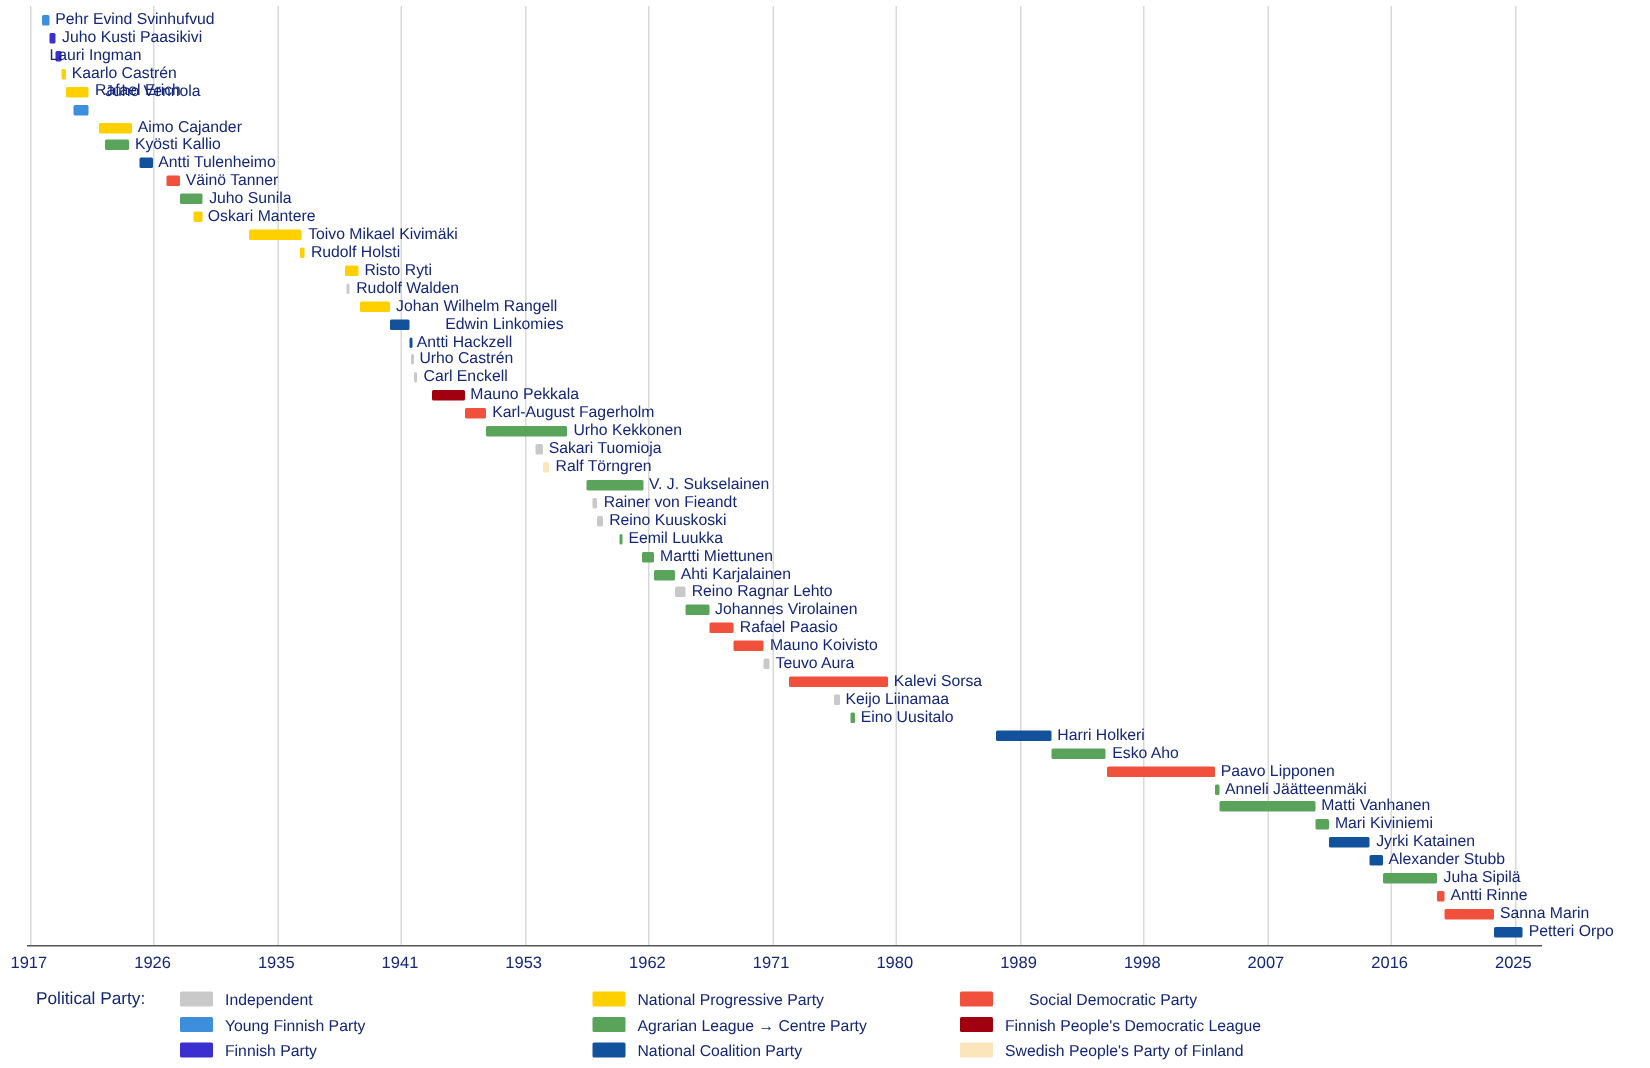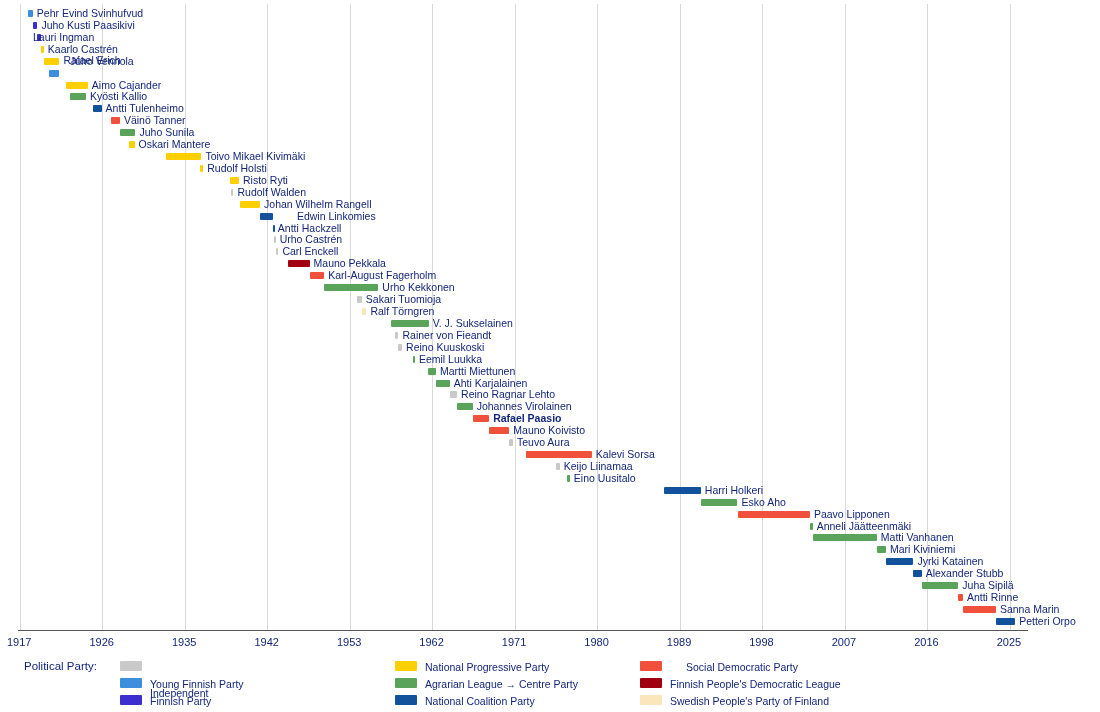--- a/index.html
+++ b/index.html
@@ -144,21 +144,21 @@
     <div class="bar-label" style="left: 418.953px; top: 353.68px;">Eemil Luukka</div>
     <div class="bar" title="Martti Miettunen (Agrarian League → Centre Party)" style="left: 427.782px; top: 367.6px; width: 8.24727px; background: rgb(90, 163, 90);"></div>
     <div class="bar-label" style="left: 440.029px; top: 365.6px;">Martti Miettunen</div>
     <div class="bar" title="Ahti Karjalainen (Agrarian League → Centre Party)" style="left: 436.029px; top: 379.52px; width: 13.7455px; background: rgb(90, 163, 90);"></div>
     <div class="bar-label" style="left: 453.775px; top: 377.52px;">Ahti Karjalainen</div>
     <div class="bar" title="Reino Ragnar Lehto (Independent)" style="left: 449.775px; top: 391.44px; width: 7.33091px; background: rgb(201, 201, 201);"></div>
     <div class="bar-label" style="left: 461.105px; top: 389.44px;">Reino Ragnar Lehto</div>
     <div class="bar" title="Johannes Virolainen (Agrarian League → Centre Party)" style="left: 457.105px; top: 403.36px; width: 15.5782px; background: rgb(90, 163, 90);"></div>
     <div class="bar-label" style="left: 476.684px; top: 401.36px;">Johannes Virolainen</div>
     <div class="bar" title="Rafael Paasio (Social Democratic Party)" style="left: 472.684px; top: 415.28px; width: 16.4945px; background: rgb(240, 80, 60);"></div>
-    <div class="bar-label" style="left: 493.178px; top: 413.28px; font-weight: bold;">Rafael Paasio</div>
+    <div class="bar-label" style="left: 493.178px; top: 413.28px;">Rafael Paasio</div>
     <div class="bar" title="Mauno Koivisto (Social Democratic Party)" style="left: 489.178px; top: 427.2px; width: 20.16px; background: rgb(240, 80, 60);"></div>
     <div class="bar-label" style="left: 513.338px; top: 425.2px;">Mauno Koivisto</div>
     <div class="bar" title="Teuvo Aura (Independent)" style="left: 509.338px; top: 439.12px; width: 3.66545px; background: rgb(201, 201, 201);"></div>
     <div class="bar-label" style="left: 517.004px; top: 437.12px;">Teuvo Aura</div>
     <div class="bar" title="Kalevi Sorsa (Social Democratic Party)" style="left: 525.833px; top: 451.04px; width: 65.9782px; background: rgb(240, 80, 60);"></div>
     <div class="bar-label" style="left: 595.811px; top: 449.04px;">Kalevi Sorsa</div>
     <div class="bar" title="Keijo Liinamaa (Independent)" style="left: 556.073px; top: 462.96px; width: 3.66545px; background: rgb(201, 201, 201);"></div>
     <div class="bar-label" style="left: 563.738px; top: 460.96px;">Keijo Liinamaa</div>
     <div class="bar" title="Eino Uusitalo (Agrarian League → Centre Party)" style="left: 567.069px; top: 474.88px; width: 2.74909px; background: rgb(90, 163, 90);"></div>
     <div class="bar-label" style="left: 573.818px; top: 472.88px;">Eino Uusitalo</div>
@@ -182,33 +182,33 @@
     <div class="bar-label" style="left: 962.356px; top: 580.16px;">Juha Sipilä</div>
     <div class="bar" title="Antti Rinne (Social Democratic Party)" style="left: 958.356px; top: 594.08px; width: 4.58182px; background: rgb(240, 80, 60);"></div>
     <div class="bar-label" style="left: 966.938px; top: 592.08px;">Antti Rinne</div>
     <div class="bar" title="Sanna Marin (Social Democratic Party)" style="left: 962.938px; top: 606px; width: 32.9891px; background: rgb(240, 80, 60);"></div>
     <div class="bar-label" style="left: 999.927px; top: 604px;">Sanna Marin</div>
     <div class="bar" title="Petteri Orpo (National Coalition Party)" style="left: 995.927px; top: 617.92px; width: 19.2436px; background: rgb(18, 82, 156);"></div>
     <div class="bar-label" style="left: 1019.17px; top: 615.92px;">Petteri Orpo</div>
     <div class="tick" style="left: 7px; top: 636px;">1917</div>
     <div class="tick" style="left: 89.4727px; top: 636px;">1926</div>
     <div class="tick" style="left: 171.945px; top: 636px;">1935</div>
-    <div class="tick" style="left: 254.418px; top: 636px;">1942</div>
+    <div class="tick" style="left: 254.418px; top: 636px;">1941</div>
     <div class="tick" style="left: 336.891px; top: 636px;">1953</div>
     <div class="tick" style="left: 419.364px; top: 636px;">1962</div>
     <div class="tick" style="left: 501.836px; top: 636px;">1971</div>
     <div class="tick" style="left: 584.309px; top: 636px;">1980</div>
     <div class="tick" style="left: 666.782px; top: 636px;">1989</div>
     <div class="tick" style="left: 749.255px; top: 636px;">1998</div>
     <div class="tick" style="left: 831.727px; top: 636px;">2007</div>
     <div class="tick" style="left: 914.2px; top: 636px;">2016</div>
     <div class="tick" style="left: 996.673px; top: 636px;">2025</div>
     <div class="legend-title" style="left: 24px; top: 660px;">Political Party:</div>
     <div class="legend-swatch" style="left: 120px; top: 661px; background: rgb(201, 201, 201);"></div>
-    <div class="legend-item" style="left: 150px; top: 687px;">Independent</div>
+    <div class="legend-item" style="left: 150px; top: 661px;">Independent</div>
     <div class="legend-swatch" style="left: 120px; top: 678px; background: rgb(61, 143, 221);"></div>
     <div class="legend-item" style="left: 150px; top: 678px;">Young Finnish Party</div>
     <div class="legend-swatch" style="left: 120px; top: 695px; background: rgb(59, 47, 208);"></div>
     <div class="legend-item" style="left: 150px; top: 695px;">Finnish Party</div>
     <div class="legend-swatch" style="left: 395px; top: 661px; background: rgb(255, 208, 0);"></div>
     <div class="legend-item" style="left: 425px; top: 661px;">National Progressive Party</div>
     <div class="legend-swatch" style="left: 395px; top: 678px; background: rgb(90, 163, 90);"></div>
     <div class="legend-item" style="left: 425px; top: 678px;">Agrarian League → Centre Party</div>
     <div class="legend-swatch" style="left: 395px; top: 695px; background: rgb(18, 82, 156);"></div>
     <div class="legend-item" style="left: 425px; top: 695px;">National Coalition Party</div>

